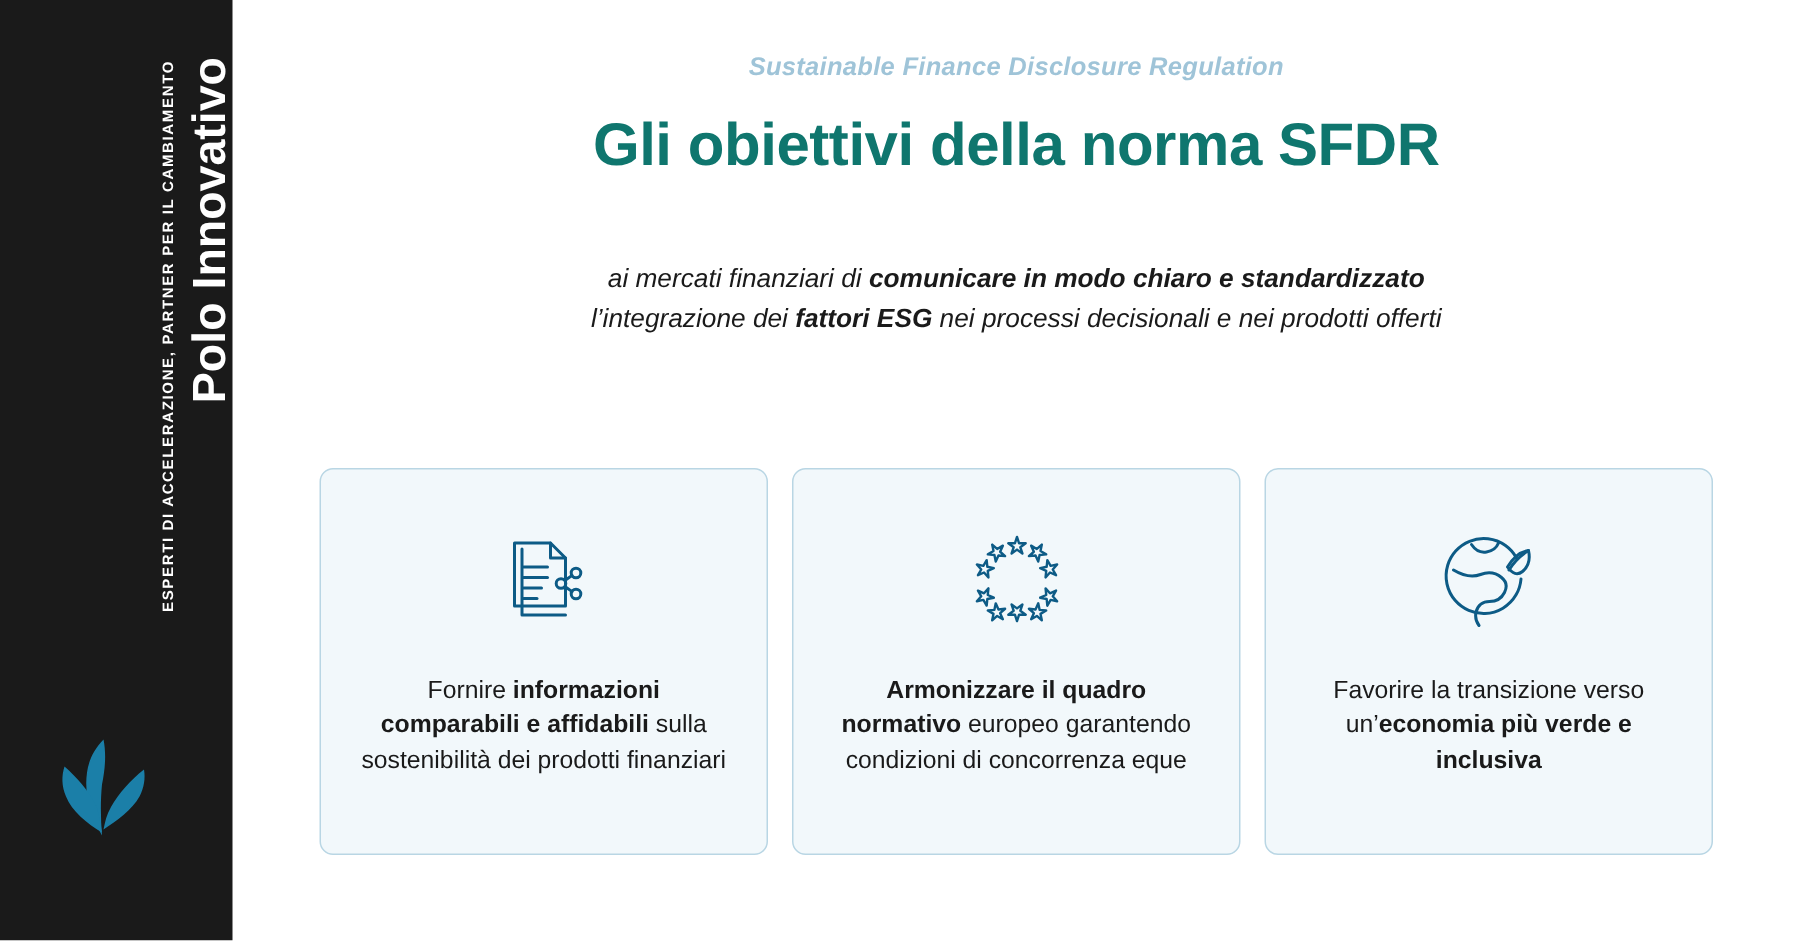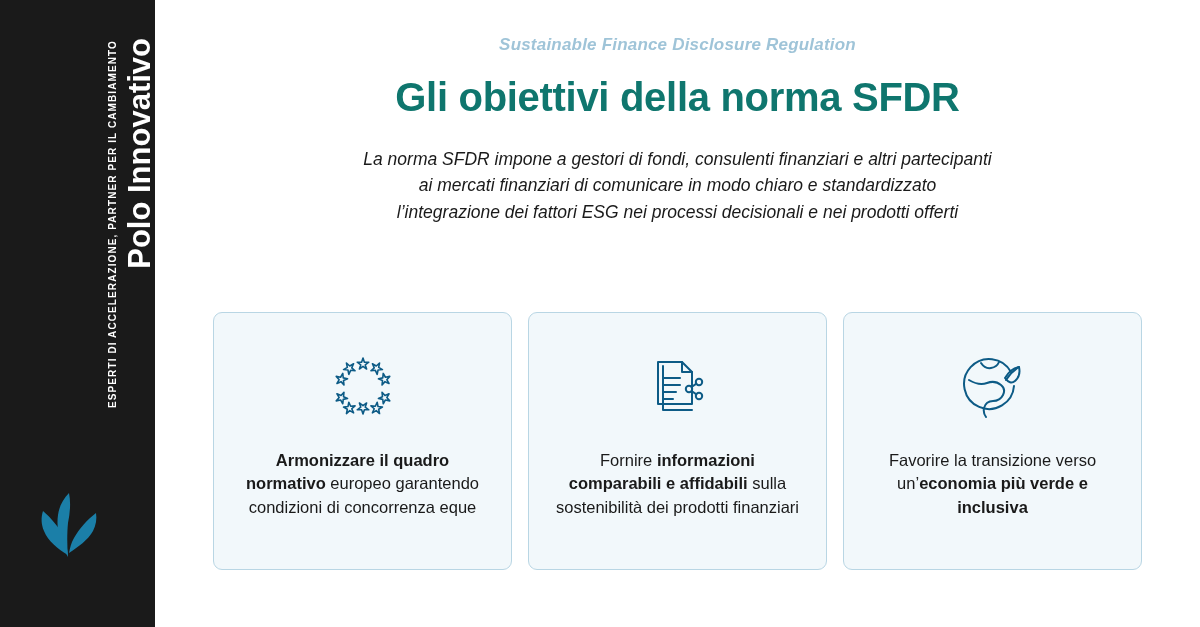--- a/index.html
+++ b/index.html
@@ -95,21 +95,21 @@
   }
   .subtitle {
     width: 790px;
     margin: 26px auto 0 auto;
     text-align: center;
     color: #1a1a1a;
     font-size: 17.5px;
     font-style: italic;
     line-height: 1.5;
   }
-  .subtitle b { font-weight: normal; }
+  .subtitle b { font-weight: bold; }
 
   
   .cards {
     position: absolute;
     left: 58px;
     right: 58px;
     top: 312px;
     display: flex;
     gap: 16px;
   }
@@ -161,26 +161,48 @@
     </div>
   </aside>
 
   <main class="main">
 
     <div class="eyebrow">Sustainable Finance Disclosure Regulation</div>
 
     <h1 class="title">Gli obiettivi della norma SFDR</h1>
 
     <p class="subtitle">
-      <span>La norma SFDR impone a gestori di fondi, consulenti finanziari e altri partecipanti</span><br>
+      <br>
       <span>ai mercati finanziari di </span><b>comunicare in modo chiaro e standardizzato</b><br>
       <span>l’integrazione dei </span><b>fattori ESG</b><span> nei processi decisionali e nei prodotti offerti</span>
     </p>
 
     <section class="cards">
+
+      <article class="card">
+        <div class="card-icon">
+          <svg viewBox="0 0 64 64" width="64" height="64" fill="none" stroke="#0d5b86" stroke-width="2" stroke-linecap="round" stroke-linejoin="round">
+            <path d="M12 8 h24 l10 10 v32 h-34 z"></path>
+            <path d="M36 8 v10 h10"></path>
+            <path d="M17 12 v44 h29"></path>
+            <line x1="18" y1="24" x2="34" y2="24"></line>
+            <line x1="18" y1="31" x2="34" y2="31"></line>
+            <line x1="18" y1="38" x2="30" y2="38"></line>
+            <line x1="18" y1="45" x2="27" y2="45"></line>
+            <circle cx="53" cy="28" r="3.2"></circle>
+            <circle cx="53" cy="42" r="3.2"></circle>
+            <circle cx="43" cy="35" r="3.2"></circle>
+            <line x1="45.6" y1="33" x2="50.4" y2="29.6"></line>
+            <line x1="45.6" y1="37" x2="50.4" y2="40.4"></line>
+          </svg>
+        </div>
+        <p class="card-text">
+          <span>Fornire </span><b>informazioni comparabili e affidabili</b><span> sulla sostenibilità dei prodotti finanziari</span>
+        </p>
+      </article>
 
       <article class="card">
         <div class="card-icon">
           <svg viewBox="0 0 64 64" width="64" height="64" fill="none" stroke="#0d5b86" stroke-width="1.6" stroke-linejoin="round">
             <g id="stars">
               <polygon points="32,4 33.4,8.2 37.8,8.2 34.2,10.8 35.6,15 32,12.4 28.4,15 29.8,10.8 26.2,8.2 30.6,8.2"></polygon>
               <polygon points="45.8,8.3 47.2,12.5 51.6,12.5 48,15.1 49.4,19.3 45.8,16.7 42.2,19.3 43.6,15.1 40,12.5 44.4,12.5" transform="rotate(30 45.8 13.8)"></polygon>
               <polygon points="54,19.6 55.4,23.8 59.8,23.8 56.2,26.4 57.6,30.6 54,28 50.4,30.6 51.8,26.4 48.2,23.8 52.6,23.8" transform="rotate(60 54 25.1)"></polygon>
               <polygon points="54,38.6 55.4,42.8 59.8,42.8 56.2,45.4 57.6,49.6 54,47 50.4,49.6 51.8,45.4 48.2,42.8 52.6,42.8" transform="rotate(120 54 44.1)"></polygon>
               <polygon points="45.8,49.3 47.2,53.5 51.6,53.5 48,56.1 49.4,60.3 45.8,57.7 42.2,60.3 43.6,56.1 40,53.5 44.4,53.5" transform="rotate(150 45.8 54.8)"></polygon>
@@ -193,42 +215,20 @@
           </svg>
         </div>
         <p class="card-text">
           <b>Armonizzare il quadro normativo</b><span> europeo garantendo condizioni di concorrenza eque</span>
         </p>
       </article>
 
       <article class="card">
         <div class="card-icon">
           <svg viewBox="0 0 64 64" width="64" height="64" fill="none" stroke="#0d5b86" stroke-width="2" stroke-linecap="round" stroke-linejoin="round">
-            <path d="M12 8 h24 l10 10 v32 h-34 z"></path>
-            <path d="M36 8 v10 h10"></path>
-            <path d="M17 12 v44 h29"></path>
-            <line x1="18" y1="24" x2="34" y2="24"></line>
-            <line x1="18" y1="31" x2="34" y2="31"></line>
-            <line x1="18" y1="38" x2="30" y2="38"></line>
-            <line x1="18" y1="45" x2="27" y2="45"></line>
-            <circle cx="53" cy="28" r="3.2"></circle>
-            <circle cx="53" cy="42" r="3.2"></circle>
-            <circle cx="43" cy="35" r="3.2"></circle>
-            <line x1="45.6" y1="33" x2="50.4" y2="29.6"></line>
-            <line x1="45.6" y1="37" x2="50.4" y2="40.4"></line>
-          </svg>
-        </div>
-        <p class="card-text">
-          <span>Fornire </span><b>informazioni comparabili e affidabili</b><span> sulla sostenibilità dei prodotti finanziari</span>
-        </p>
-      </article>
-
-      <article class="card">
-        <div class="card-icon">
-          <svg viewBox="0 0 64 64" width="64" height="64" fill="none" stroke="#0d5b86" stroke-width="2" stroke-linecap="round" stroke-linejoin="round">
             <path d="M50 18 a25 25 0 1 0 3 14"></path>
             <path d="M8 26 q10 6 18 3 q8 -3 14 2 q5 4 2 10 q-3 6 -10 6 q-7 0 -9 7 q-1 5 2 9"></path>
             <path d="M20 9 q4 6 10 5 q6 -1 8 -6"></path>
             <path d="M44 24 q6 -10 14 -11 q2 9 -4 14 q-5 4 -10 -3 z"></path>
             <path d="M58 13 q-8 5 -13 13"></path>
           </svg>
         </div>
         <p class="card-text">
           <span>Favorire la transizione verso un’</span><b>economia più verde e inclusiva</b>
         </p>

